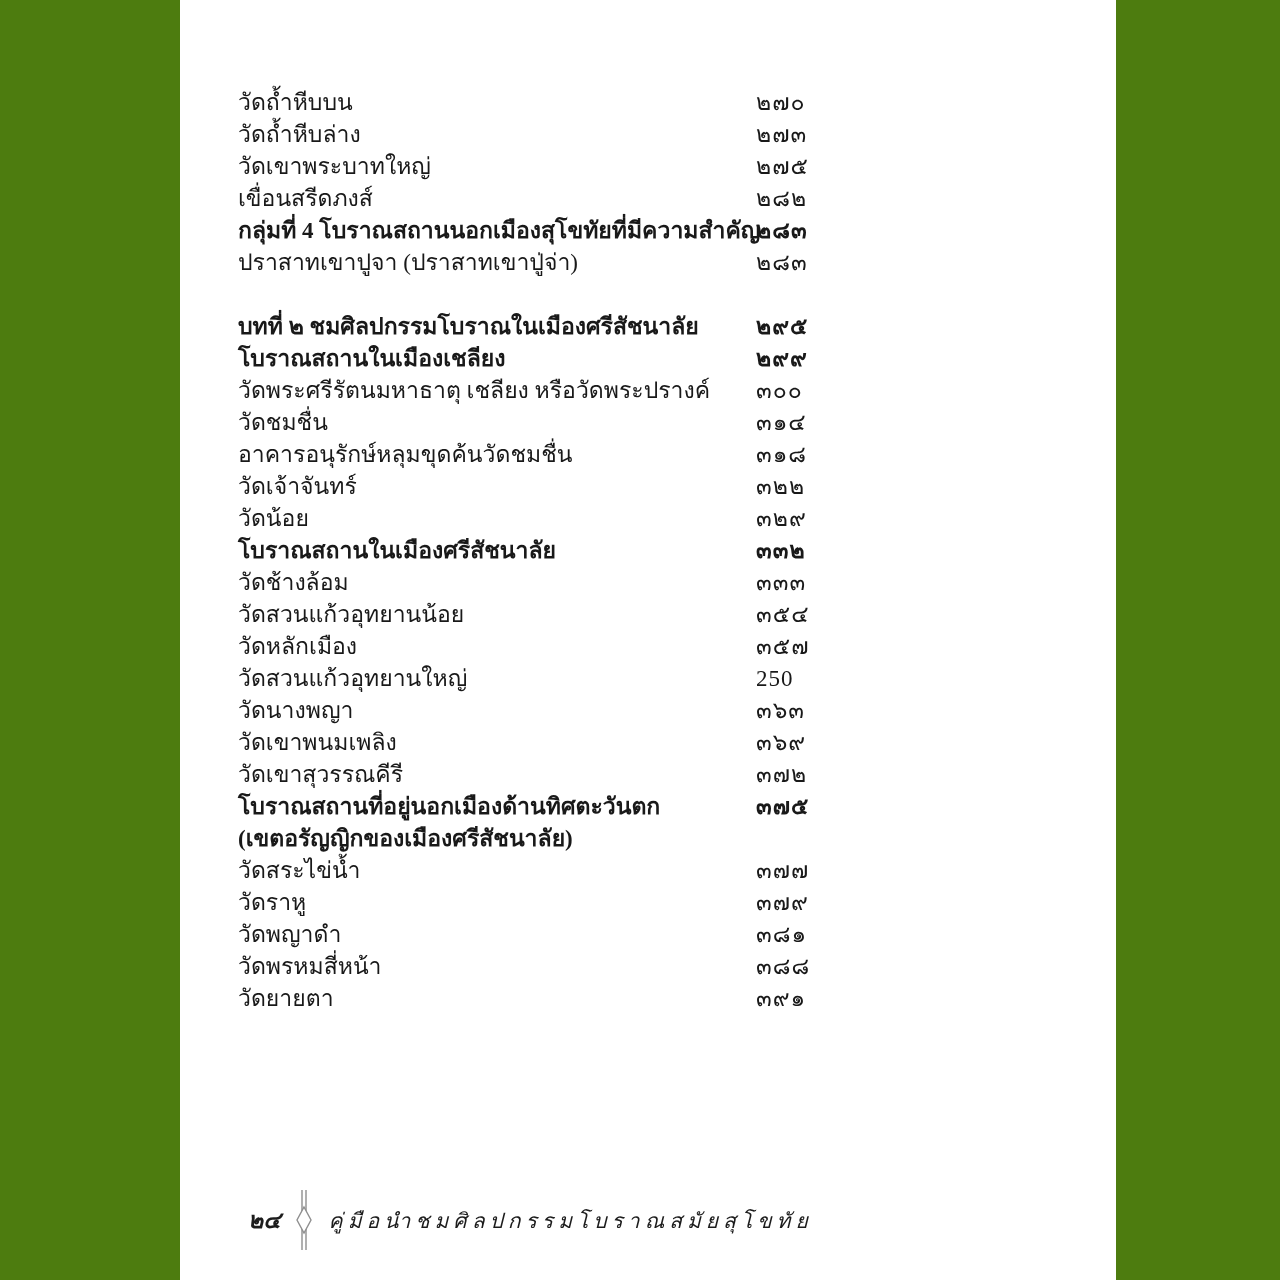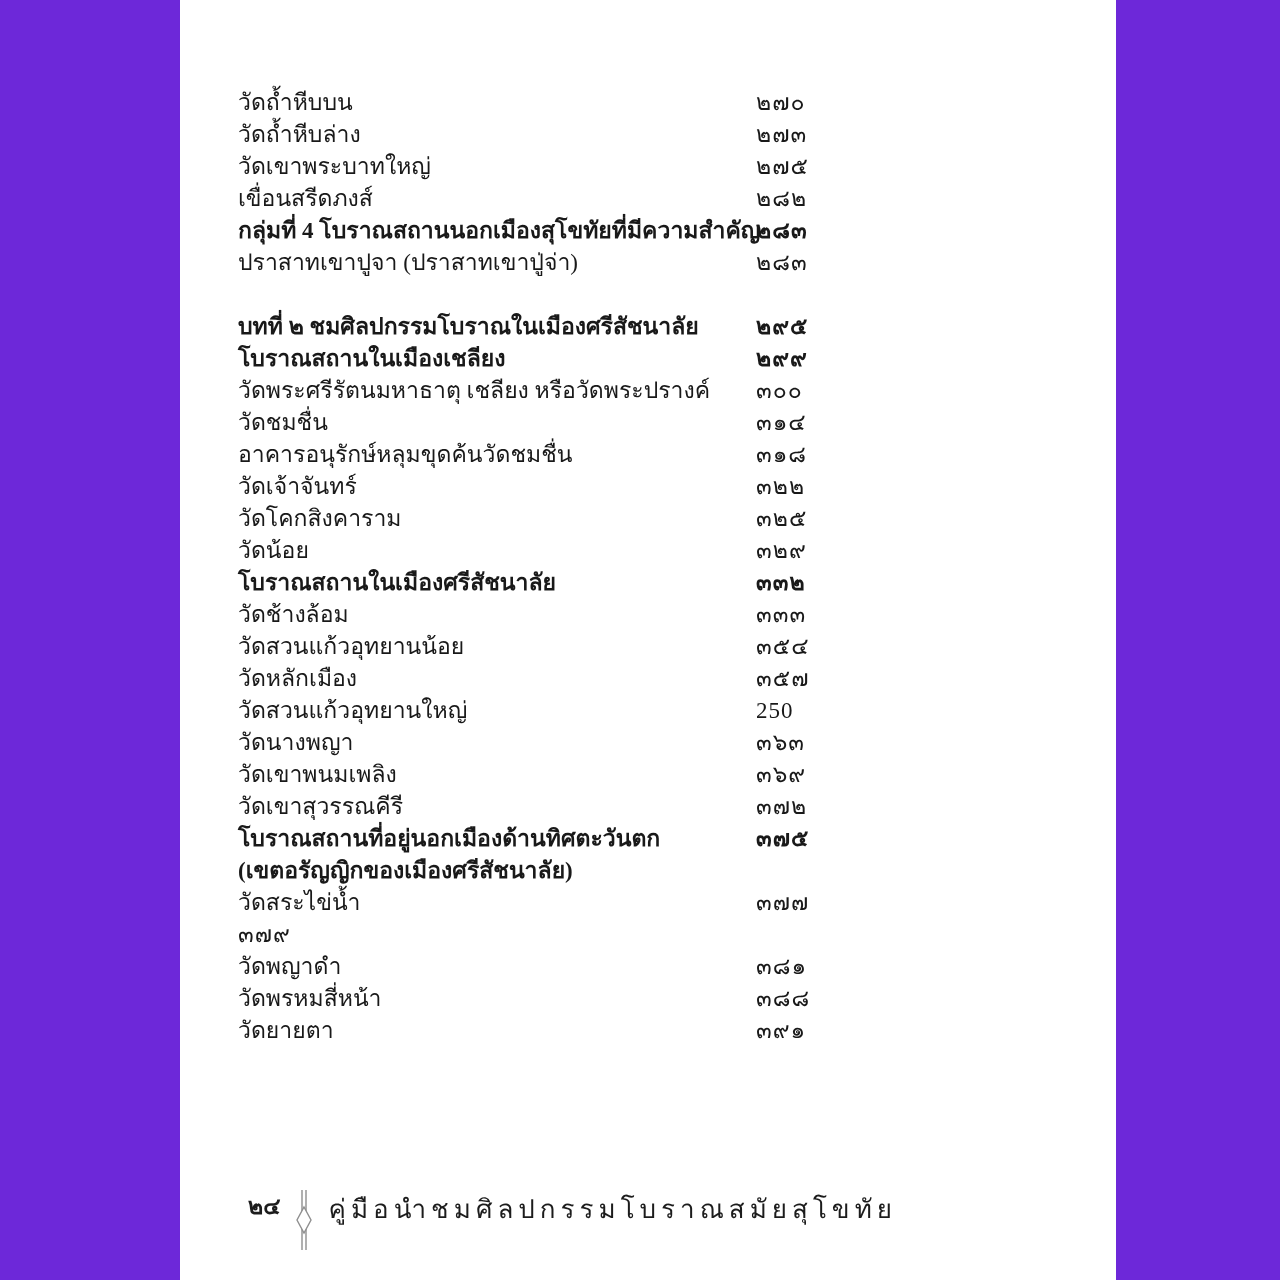--- a/index.html
+++ b/index.html
@@ -8,21 +8,21 @@
     width: 1280px;
     height: 1280px;
     overflow: hidden;
     background: #8a8a8c;
     font-family: "Liberation Serif", "DejaVu Serif", serif;
   }
   .stage {
     position: relative;
     width: 1280px;
     height: 1280px;
-    background: #6d28d9;
+    background: #4d7c0f;
   }
   .paper {
     position: absolute;
     left: 180px;
     top: 0;
     width: 936px;
     height: 1280px;
     background: #ffffff;
   }
   .toc {
@@ -49,33 +49,35 @@
     width: 120px;
     text-align: left;
     letter-spacing: 1px;
   }
   .footer {
     position: absolute;
     left: 58px;
     top: 1188px;
     height: 64px;
     display: flex;
+    align-items: center;
     color: #1c1c1c;
+    font-style: italic;
   }
   .footer .pagenum {
     font-size: 23px;
     font-weight: 700;
     margin-left: 10px;
   }
   .footer .ornament {
     margin: 0 14px 0 12px;
     display: block;
   }
   .footer .booktitle {
-    font-size: 26px;
+    font-size: 21px;
     letter-spacing: 5px;
     white-space: nowrap;
   }
 </style>
 </head>
 <body>
 
 <div class="stage">
   <div class="paper">
 
@@ -122,24 +124,20 @@
         </div>
         <div class="row">
           <span class="t">อาคารอนุรักษ์หลุมขุดค้นวัดชมชื่น</span>
           <span class="p">๓๑๘</span>
         </div>
         <div class="row">
           <span class="t">วัดเจ้าจันทร์</span>
           <span class="p">๓๒๒</span>
         </div>
         <div class="row">
-          <span class="t">วัดโคกสิงคาราม</span>
-          <span class="p">๓๒๕</span>
-        </div>
-        <div class="row">
           <span class="t">วัดน้อย</span>
           <span class="p">๓๒๙</span>
         </div>
         <div class="row bold">
           <span class="t">โบราณสถานในเมืองศรีสัชนาลัย</span>
           <span class="p">๓๓๒</span>
         </div>
         <div class="row">
           <span class="t">วัดช้างล้อม</span>
           <span class="p">๓๓๓</span>
@@ -174,20 +172,21 @@
         </div>
         <div class="row bold">
           <span class="t">(เขตอรัญญิกของเมืองศรีสัชนาลัย)</span>
           <span class="p"></span>
         </div>
         <div class="row">
           <span class="t">วัดสระไข่น้ำ</span>
           <span class="p">๓๗๗</span>
         </div>
         <div class="row">
+          <span class="t">วัดราหู</span>
           <span class="p">๓๗๙</span>
         </div>
         <div class="row">
           <span class="t">วัดพญาดำ</span>
           <span class="p">๓๘๑</span>
         </div>
         <div class="row">
           <span class="t">วัดพรหมสี่หน้า</span>
           <span class="p">๓๘๘</span>
         </div>

